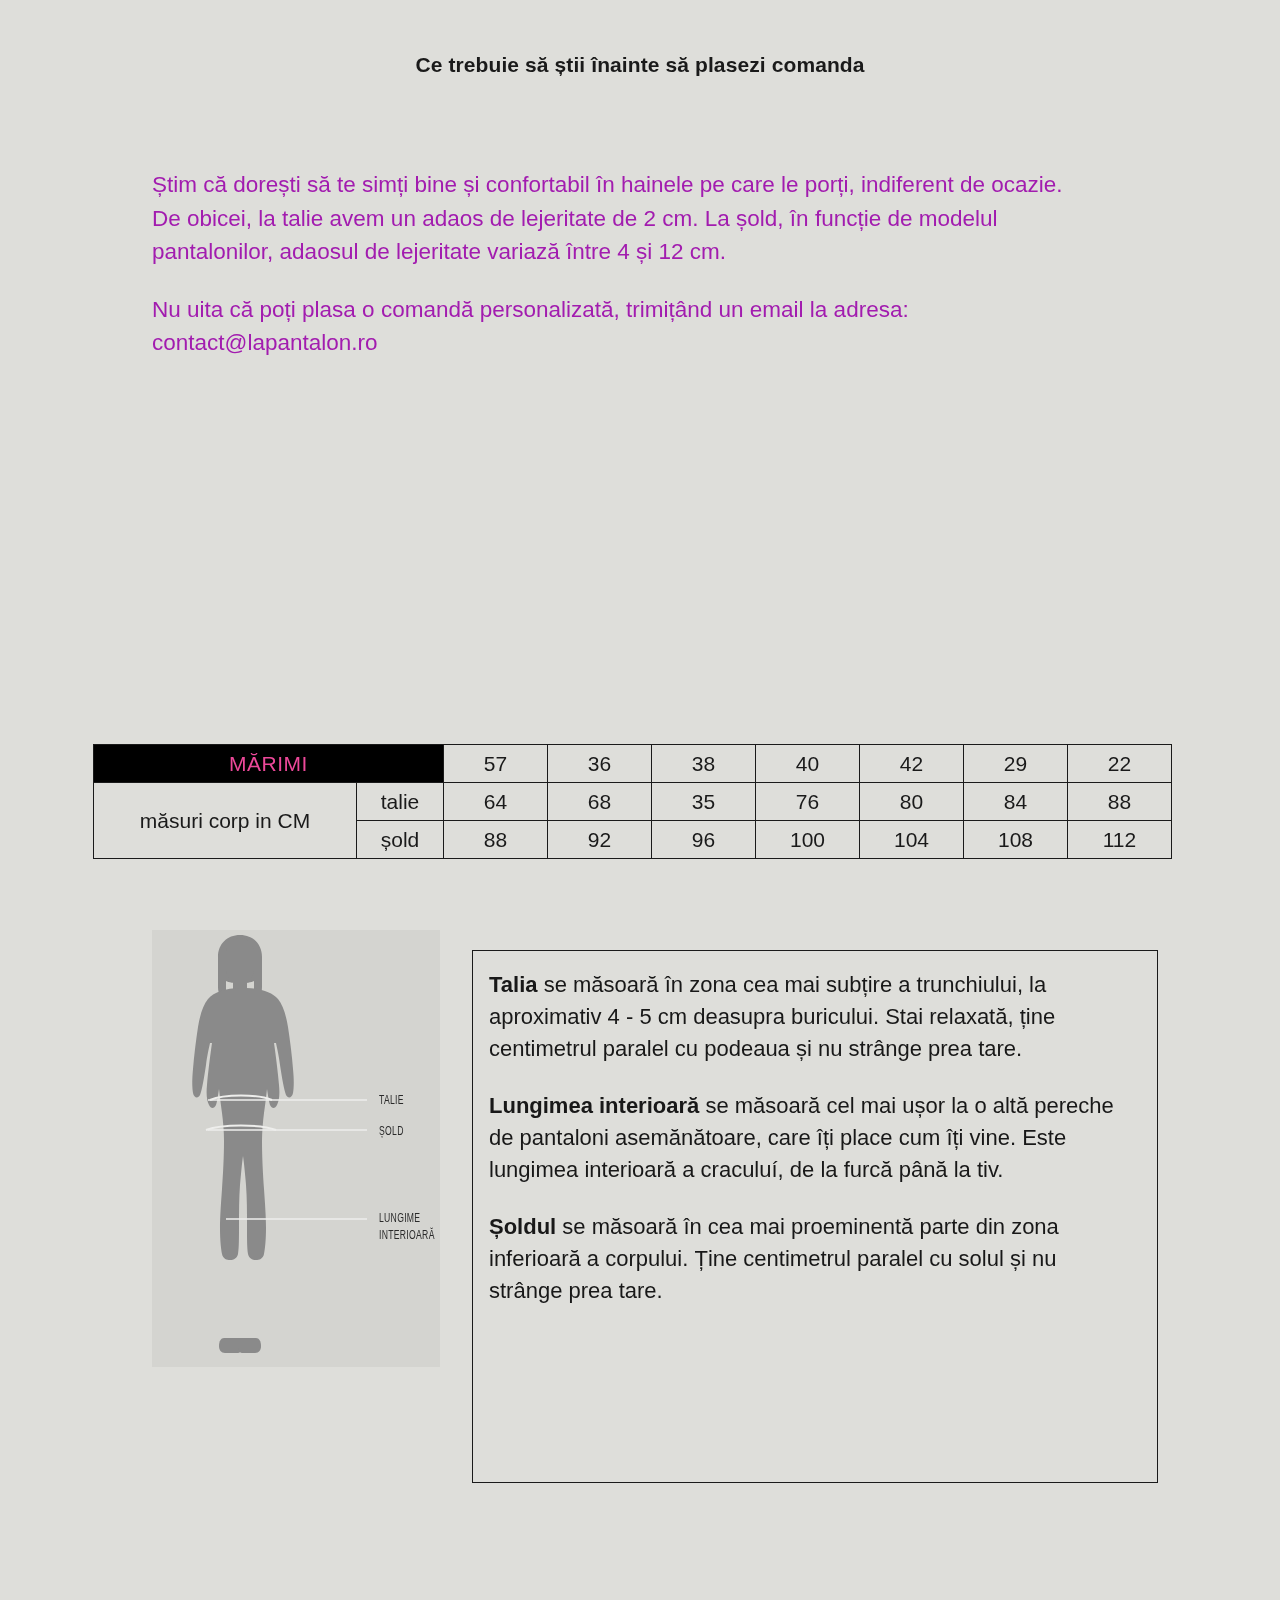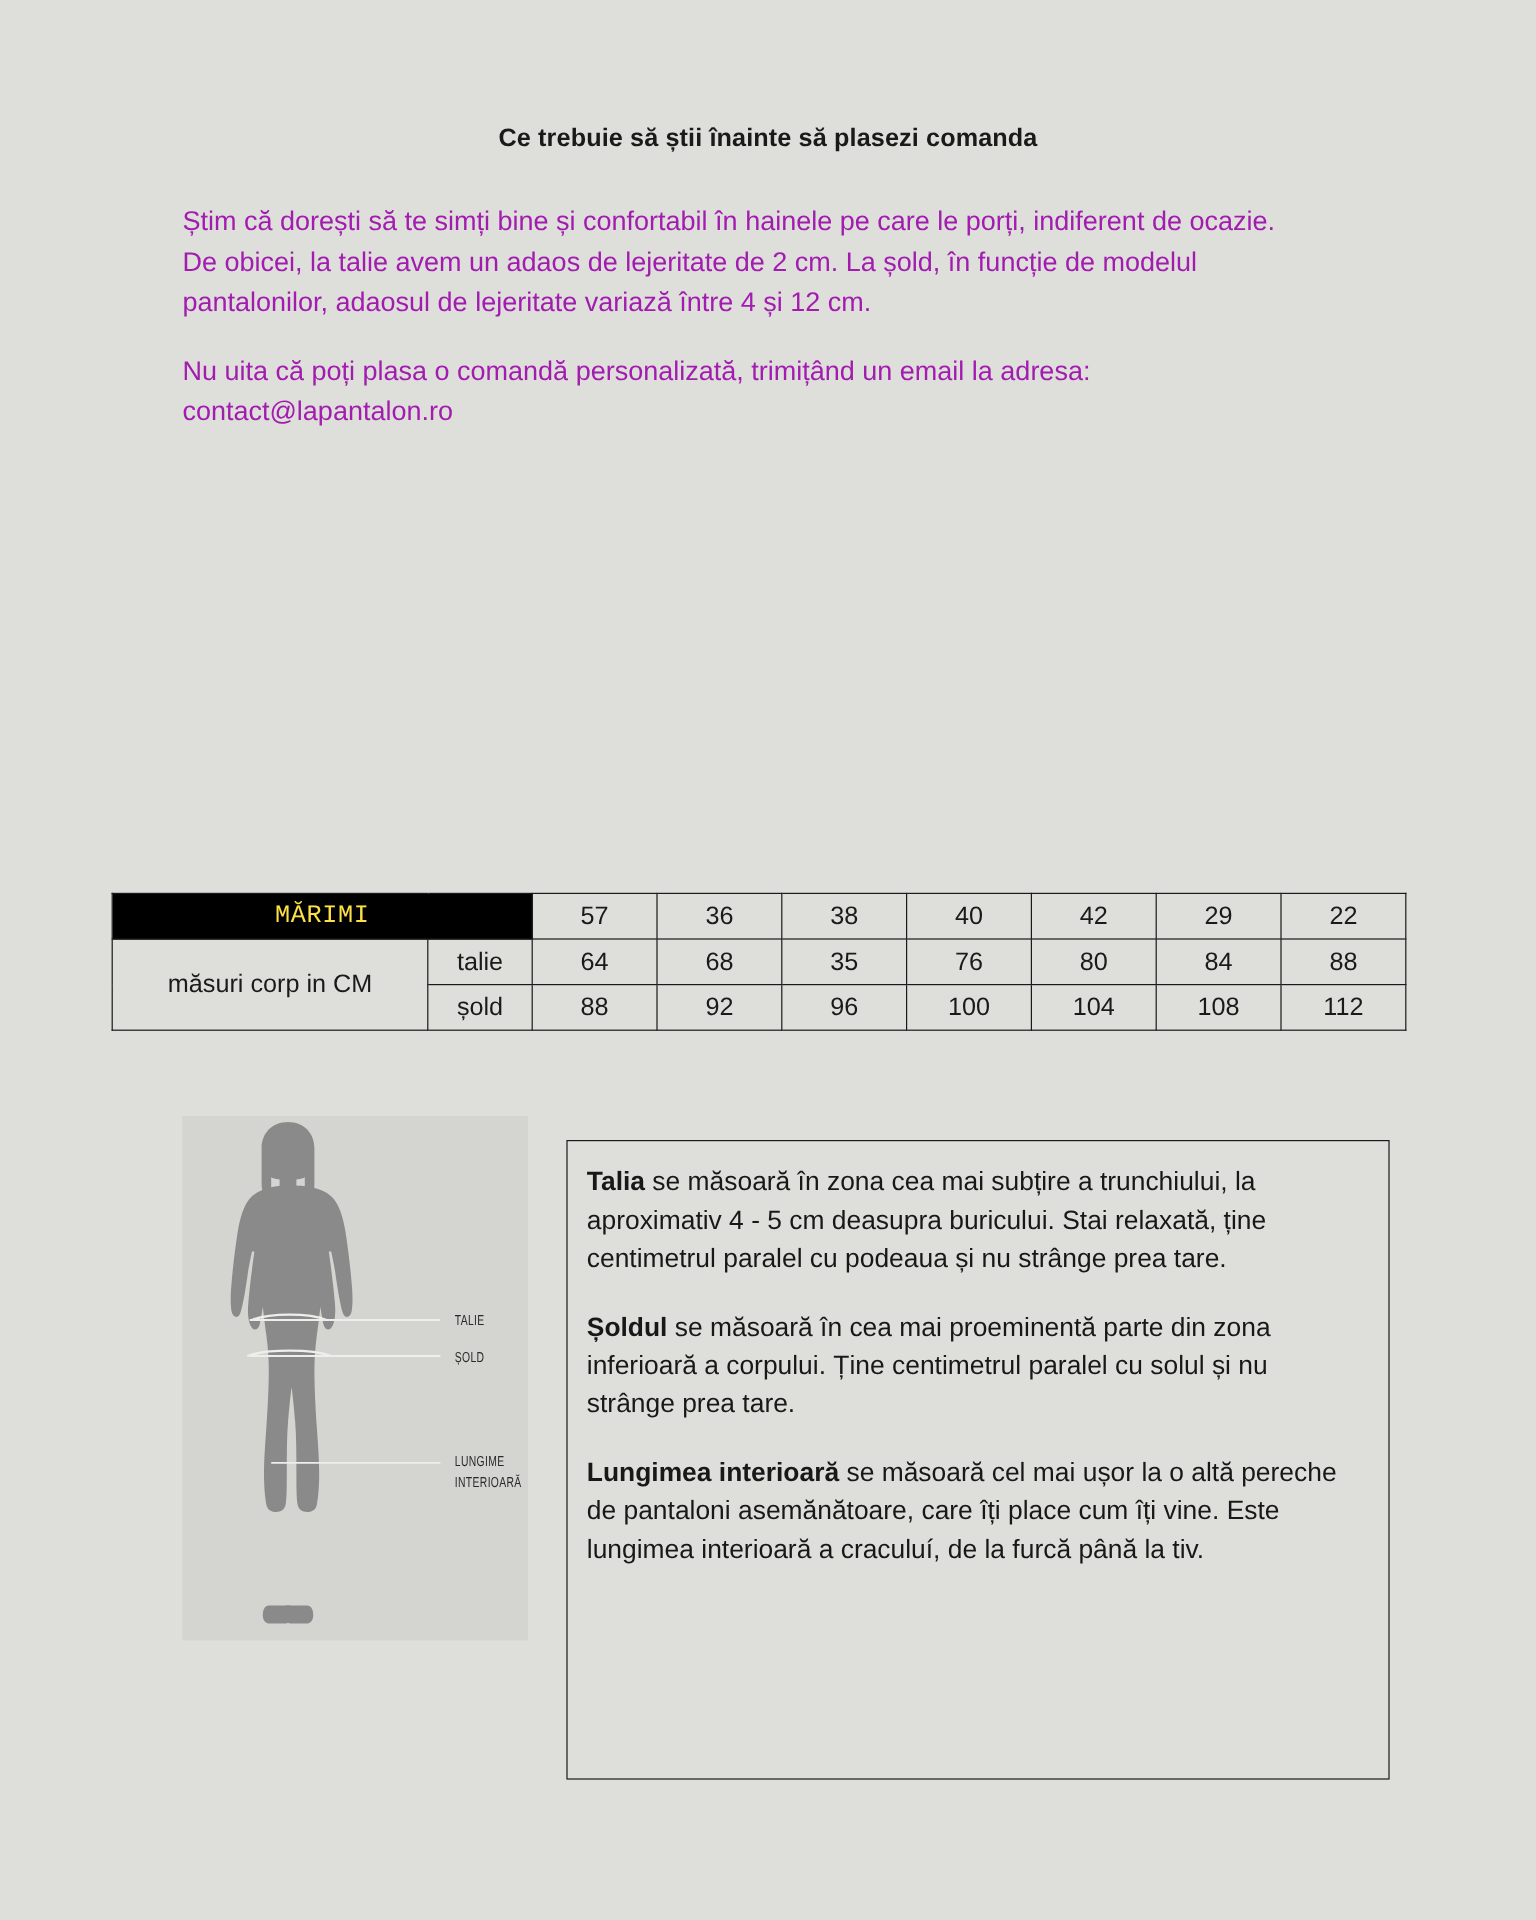--- a/index.html
+++ b/index.html
@@ -14,21 +14,21 @@
     color: #1a1a1a;
     position: relative;
     overflow: hidden;
   }
 
   .page-title {
     text-align: center;
     font-size: 21px;
     font-weight: bold;
     margin: 0;
-    padding-top: 104px;
+    padding-top: 53px;
     letter-spacing: 0.1px;
   }
 
   .intro {
     margin: 0;
     padding: 0;
     position: absolute;
     left: 152px;
     top: 168px;
     width: 960px;
@@ -57,26 +57,25 @@
     border: 1.5px solid #1a1a1a;
     text-align: center;
     font-size: 21px;
     font-weight: normal;
     height: 37px;
     padding: 0;
     background: transparent;
   }
   .cell-marimi {
     background: #000000 !important;
-    color: #fde047;
+    color: #ec4899;
     font-weight: bold;
     font-size: 22px;
     letter-spacing: 0.5px;
     width: 348px;
-    font-family: Liberation Mono, monospace;
   }
   .hdr-size {
     font-weight: bold;
     font-size: 21px;
     width: 103px;
   }
   .label-corp {
     width: 262px;
     font-size: 21px;
     text-align: center;
@@ -252,18 +251,18 @@
   <span class="fig-label" style="left:227px; top:194px;">ȘOLD</span>
   <span class="fig-label" style="left:227px; top:281px;">LUNGIME</span>
   <span class="fig-label" style="left:227px; top:298px;">INTERIOARĂ</span>
 </div>
 
 <div class="info-box">
   <p>
     <b>Talia</b><span> se măsoară în zona cea mai subțire a trunchiului, la aproximativ 4 - 5 cm deasupra buricului. Stai relaxată, ține centimetrul paralel cu podeaua și nu strânge prea tare.</span>
   </p>
   <p>
+    <b>Lungimea interioară</b><span> se măsoară cel mai ușor la o altă pereche de pantaloni asemănătoare, care îți place cum îți vine. Este lungimea interioară a craculuí, de la furcă până la tiv.</span>
+  </p>
+  <p>
     <b>Șoldul</b><span> se măsoară în cea mai proeminentă parte din zona inferioară a corpului. Ține centimetrul paralel cu solul și nu strânge prea tare.</span>
   </p>
-  <p>
-    <b>Lungimea interioară</b><span> se măsoară cel mai ușor la o altă pereche de pantaloni asemănătoare, care îți place cum îți vine. Este lungimea interioară a craculuí, de la furcă până la tiv.</span>
-  </p>
 </div>
 
 </body></html>

